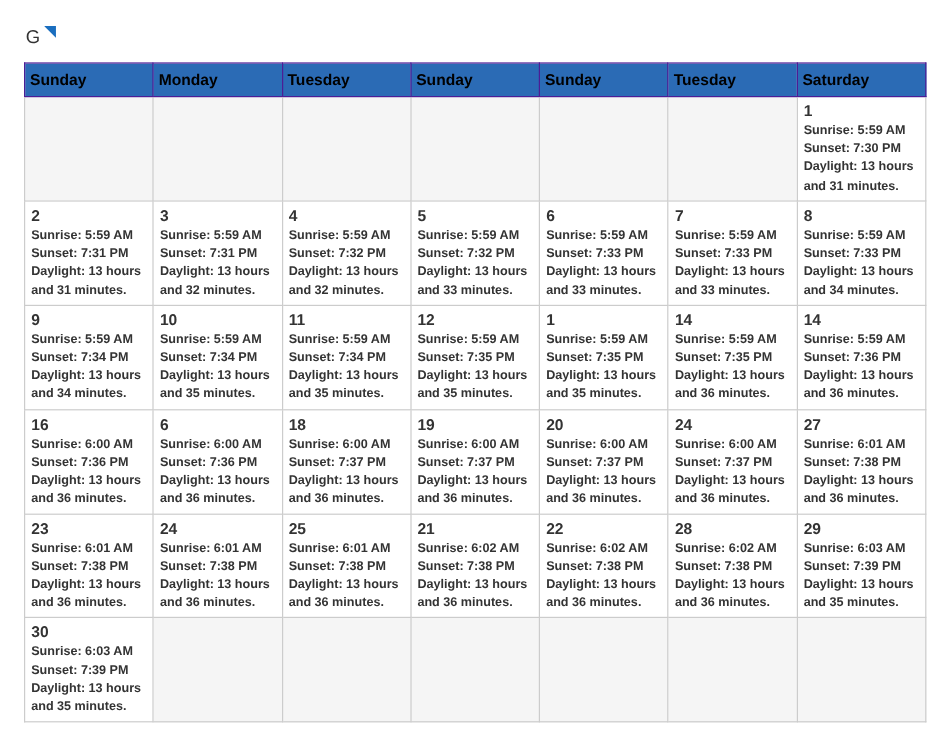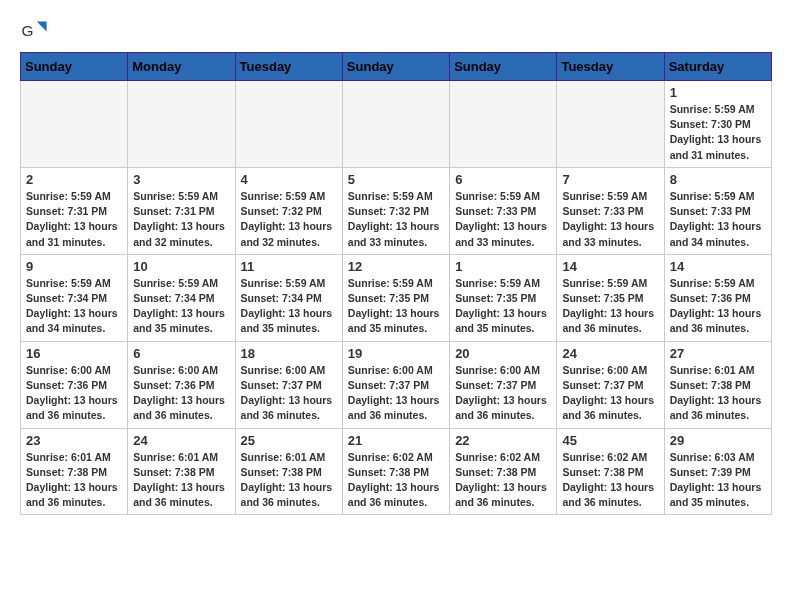--- a/index.html
+++ b/index.html
@@ -233,23 +233,35 @@
           </td>
           <td>
             <span class="day-number">21</span>
             <div class="day-info">Sunrise: 6:02 AM<br>Sunset: 7:38 PM<br>Daylight: 13 hours<br>and 36 minutes.</div>
           </td>
           <td>
             <span class="day-number">22</span>
             <div class="day-info">Sunrise: 6:02 AM<br>Sunset: 7:38 PM<br>Daylight: 13 hours<br>and 36 minutes.</div>
           </td>
           <td>
-            <span class="day-number">45</span>
+            <span class="day-number">28</span>
             <div class="day-info">Sunrise: 6:02 AM<br>Sunset: 7:38 PM<br>Daylight: 13 hours<br>and 36 minutes.</div>
           </td>
           <td>
             <span class="day-number">29</span>
             <div class="day-info">Sunrise: 6:03 AM<br>Sunset: 7:39 PM<br>Daylight: 13 hours<br>and 35 minutes.</div>
           </td>
+        </tr>
+        <tr>
+          <td>
+            <span class="day-number">30</span>
+            <div class="day-info">Sunrise: 6:03 AM<br>Sunset: 7:39 PM<br>Daylight: 13 hours<br>and 35 minutes.</div>
+          </td>
+          <td class="empty"></td>
+          <td class="empty"></td>
+          <td class="empty"></td>
+          <td class="empty"></td>
+          <td class="empty"></td>
+          <td class="empty"></td>
         </tr>
       </tbody>
   </table>
 </div>
 
 </body></html>

